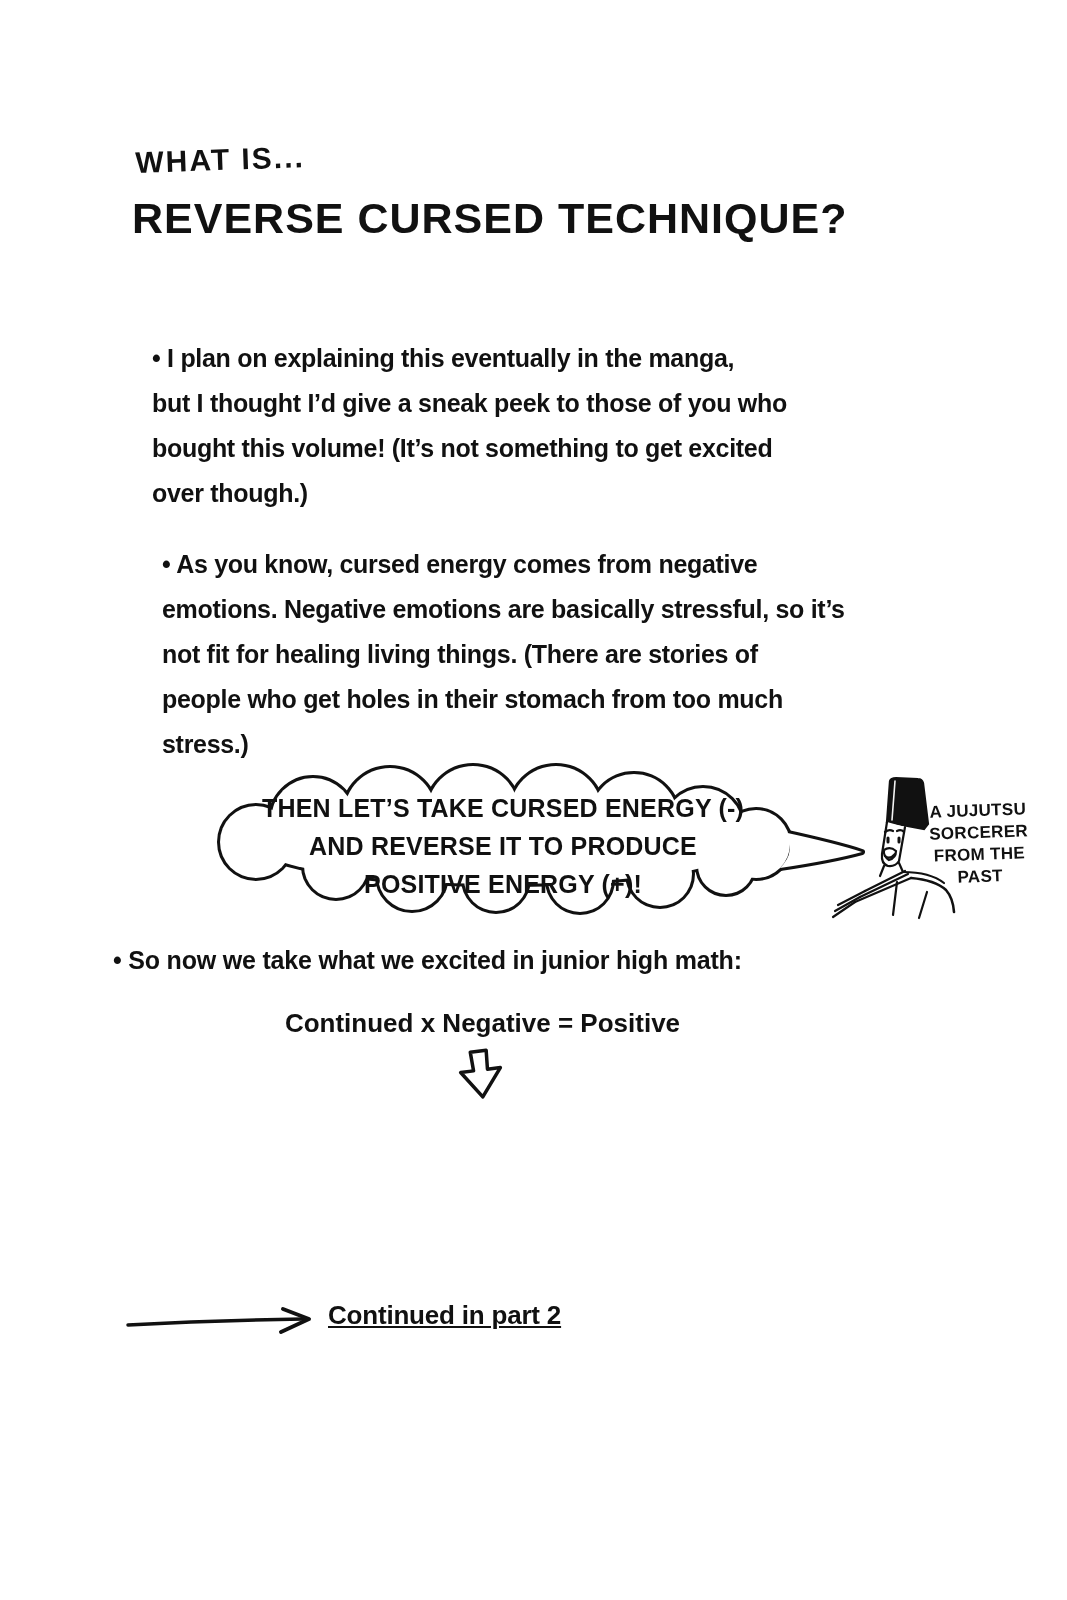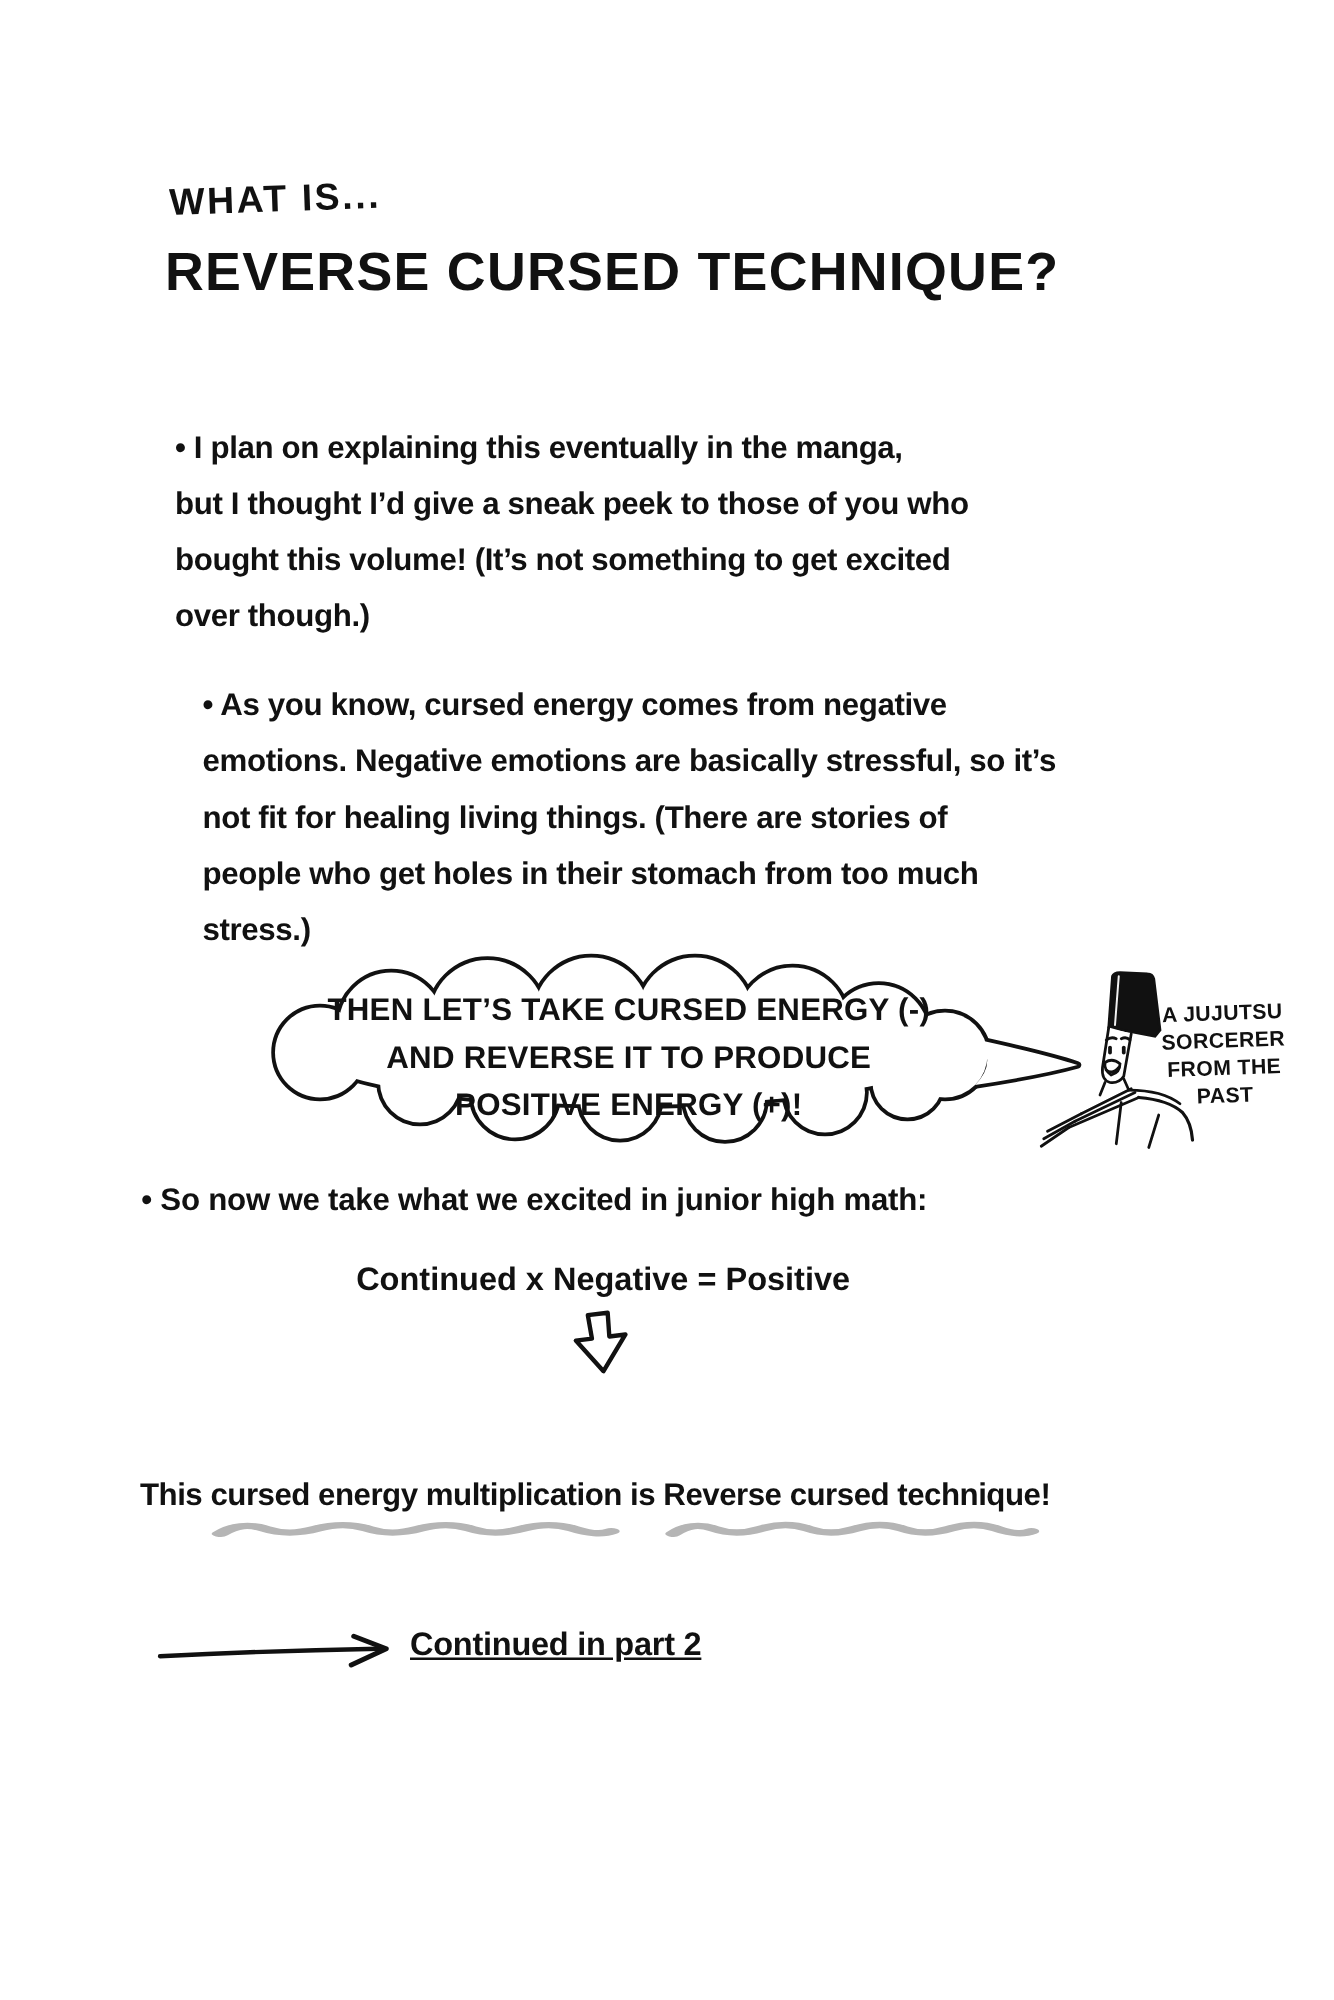--- a/index.html
+++ b/index.html
@@ -13,21 +13,21 @@
     overflow:hidden;
   }
   .abs{position:absolute;}
   .pre{white-space:pre-line;}
 
   .kicker{left:136px;top:146px;font-size:30px;letter-spacing:2px;
           transform:rotate(-2deg);transform-origin:left bottom;}
   .title{left:132px;top:194px;font-size:43px;letter-spacing:1px;}
 
   .para{font-size:25px;line-height:45px;letter-spacing:-0.3px;}
-  .p1{left:140px;top:336px;width:810px;}
+  .p1{left:152px;top:336px;width:810px;}
   .p2{left:118px;top:542px;width:840px;margin-left:44px;}
 
   .bubble-svg{left:198px;top:760px;}
   .bubble-text{left:248px;top:789px;width:510px;text-align:center;
                font-size:25px;line-height:38px;letter-spacing:0.2px;}
 
   .sorcerer{left:820px;top:750px;}
   .caption{left:924px;top:800px;width:110px;font-size:17px;line-height:22px;
            text-align:center;letter-spacing:0.3px;
            transform:rotate(-2deg);}
@@ -122,25 +122,20 @@
 PAST</div>
 
   <div class="abs p3">• So now we take what we excited in junior high math:</div>
   <div class="abs math1">Continued x Negative = Positive</div>
 
   <svg class="abs down-arrow" width="46" height="52" viewBox="0 0 46 52">
     <path d="M15 3 L31 3 L30 22 L43 22 L22 49 L3 22 L16 22 Z" fill="#ffffff" stroke="#111111" stroke-width="3.5" stroke-linejoin="round"></path>
   </svg>
 
 
-  <div class="abs conclusion"><span>This </span><span class="wavy"><span>cursed energy multiplication</span><svg class="wave" viewBox="0 0 120 18" preserveAspectRatio="none">
-          <path d="M3 13 Q9 3 16 9 T31 9 T46 9 T61 9 T76 9 T91 9 T106 9 T117 11" fill="none" stroke="#b5b5b5" stroke-width="5" stroke-linecap="round"></path>
-        </svg></span><span> is </span><span class="wavy"><span>Reverse cursed technique</span><svg class="wave" viewBox="0 0 120 18" preserveAspectRatio="none">
-          <path d="M3 13 Q9 3 16 9 T31 9 T46 9 T61 9 T76 9 T91 9 T106 9 T117 11" fill="none" stroke="#b5b5b5" stroke-width="5" stroke-linecap="round"></path>
-        </svg></span><span>!</span></div>
 
   <svg class="abs footer-arrow" width="205" height="30" viewBox="0 0 205 30">
     <path d="M3 19 C 60 16 120 14 178 13" stroke="#111111" stroke-width="3.5" fill="none" stroke-linecap="round"></path>
     <path d="M158 3 L184 13 L156 26" stroke="#111111" stroke-width="4" fill="none" stroke-linecap="round" stroke-linejoin="round"></path>
   </svg>
   <div class="abs footer-text">Continued in part 2</div>
 
 </div>
 
 </body></html>

